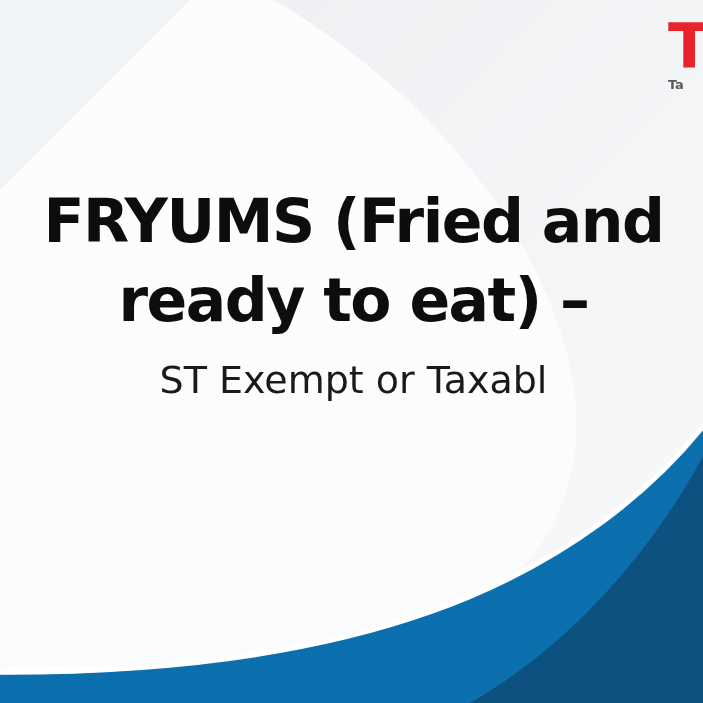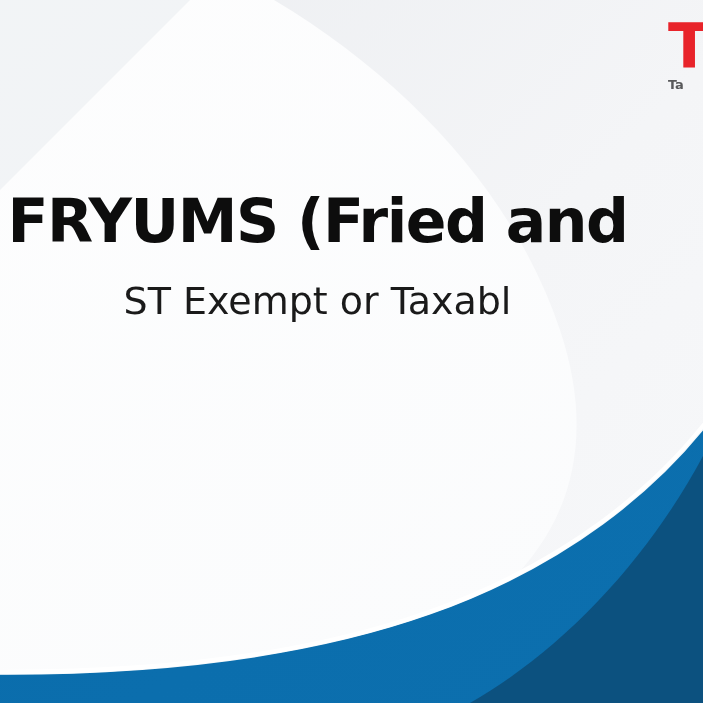--- a/index.html
+++ b/index.html
@@ -53,20 +53,21 @@
     font-family: "DejaVu Sans", sans-serif;
   }
   
   .title-block {
     position: absolute;
     left: 0;
     top: 182px;
     width: 635px;
     text-align: center;
     z-index: 4;
+    padding-left: 36px;
   }
   .title-line {
     display: block;
     color: #0d0d0d;
     font-family: "DejaVu Sans", sans-serif;
     white-space: nowrap;
   }
   .title-strong {
     font-weight: 700;
     font-size: 60px;
@@ -129,16 +130,17 @@
     </g>
   </svg>
 
   <div class="logo-block">
     <span class="logo-mark">T</span>
     <span class="logo-word">Ta</span>
   </div>
 
   <div class="title-block">
     <span class="title-line title-strong">FRYUMS (Fried and</span>
+    <span class="title-line title-strong">ready to eat) –</span>
     <span class="title-line title-light">ST Exempt or Taxabl</span>
   </div>
 
 </div>
 
 </body></html>

